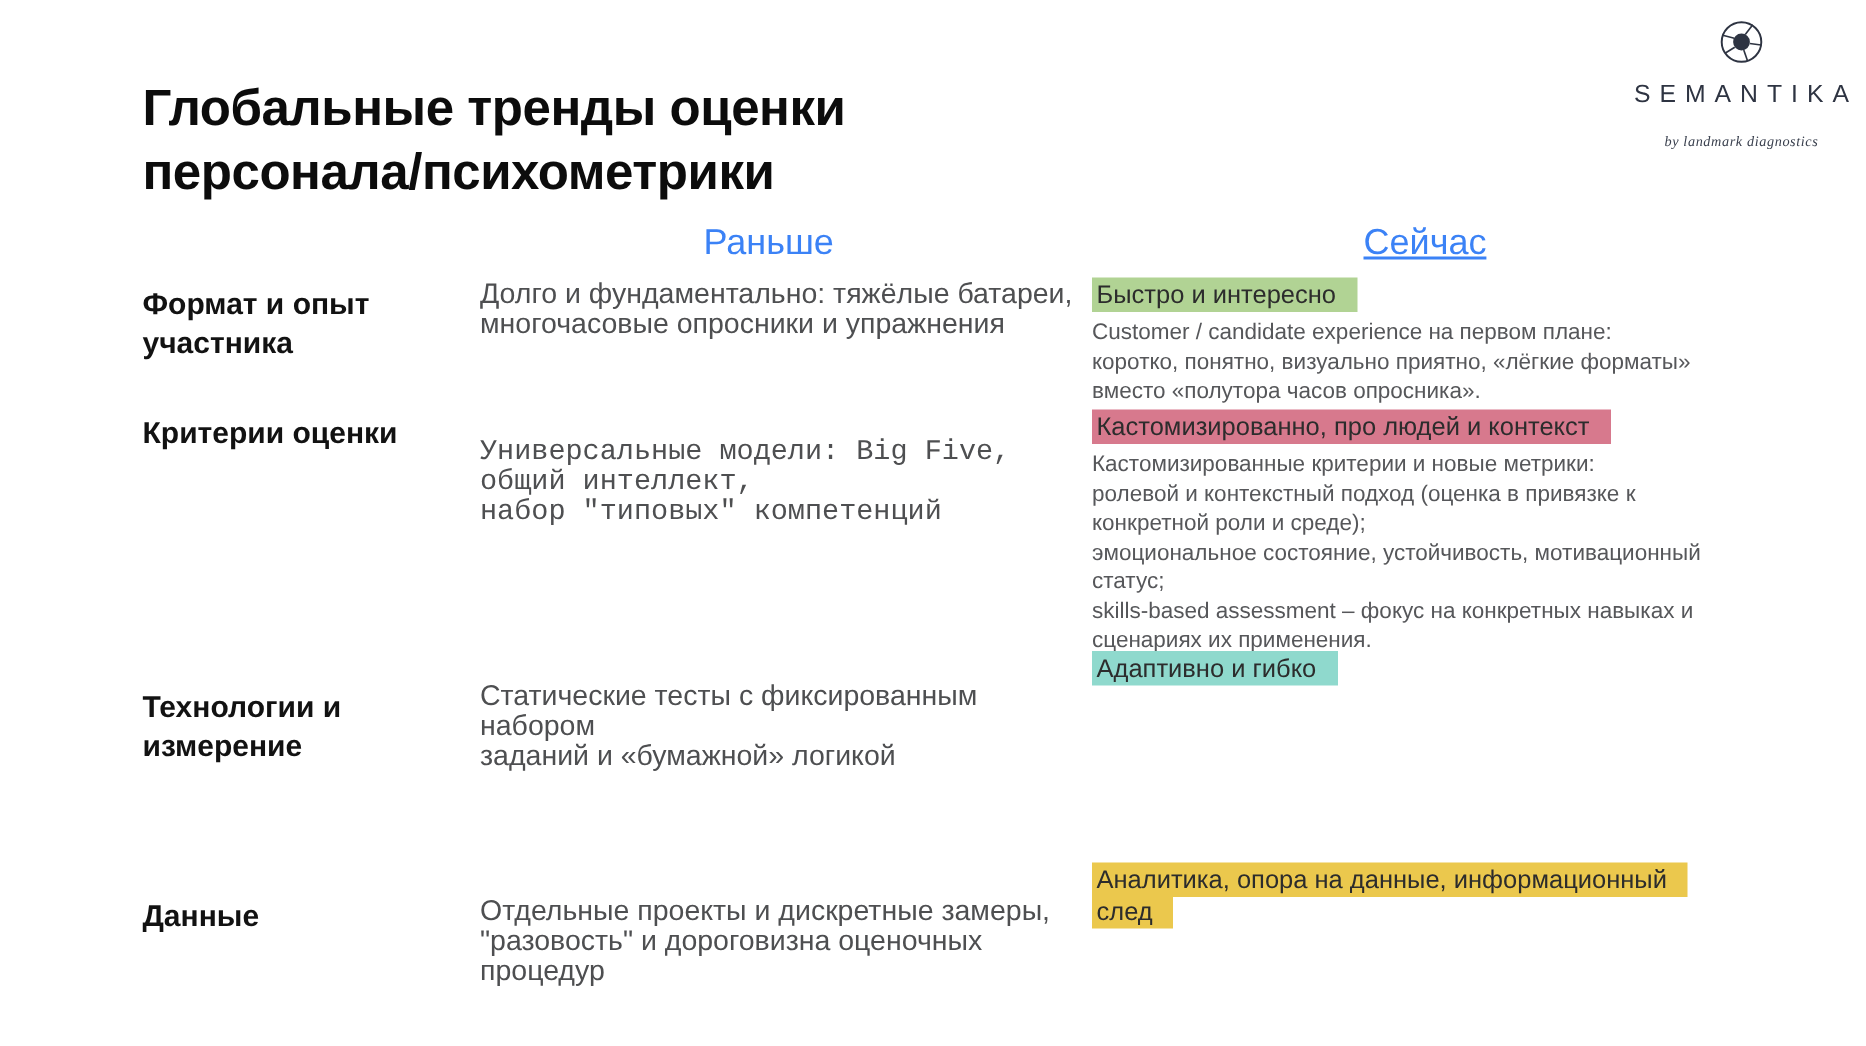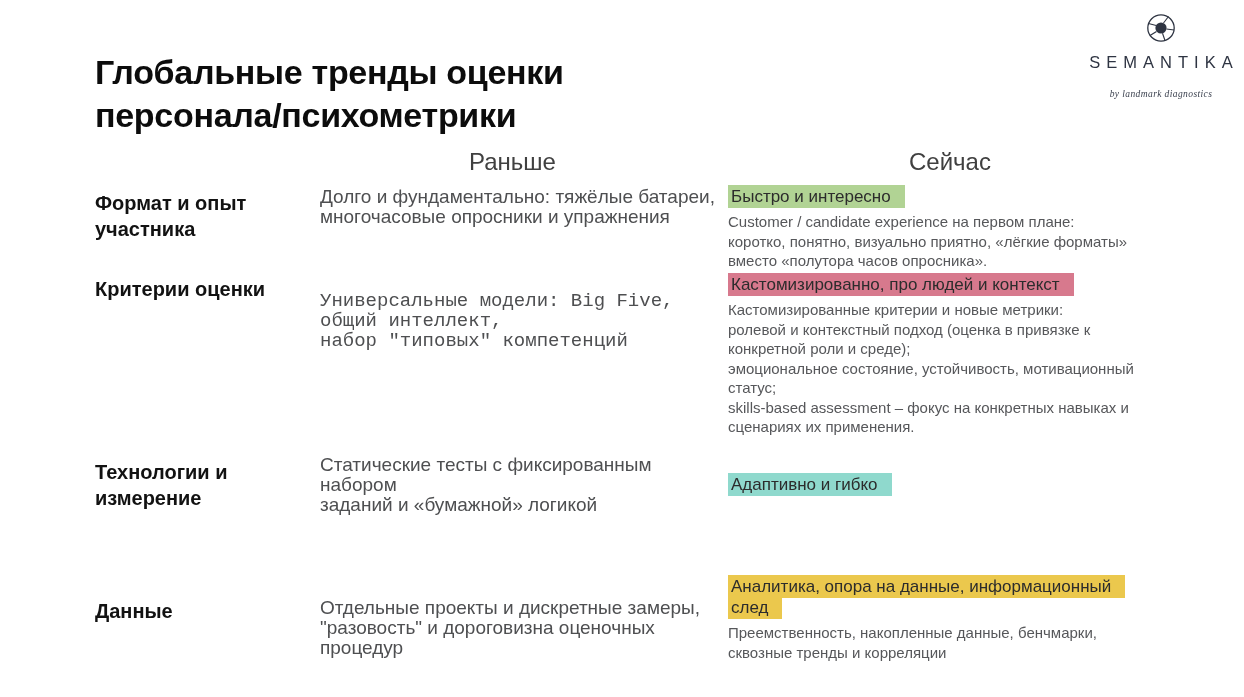--- a/index.html
+++ b/index.html
@@ -24,24 +24,24 @@
     letter-spacing:6px;text-indent:6px;
   }
   .logo-tagline{
     display:block;margin-top:17px;
     font-family:"Liberation Serif","DejaVu Serif",serif;font-style:italic;
     font-size:9.5px;color:#3a404e;letter-spacing:0.4px;
   }
   
   .col-header{
     position:absolute;top:148px;
-    font-size:24px;font-weight:400;color:#404040;
+    font-size:24px;font-weight:400;color:#3b82f6;
   }
   .col-header.before{left:469px;}
-  .col-header.now{left:909px;}
+  .col-header.now{left:909px;text-decoration:underline;}
   
   .row-label{
     position:absolute;left:95px;width:218px;
     font-size:20px;line-height:26px;font-weight:700;color:#121212;
     white-space:pre-line;
   }
   
   .before-cell{
     position:absolute;left:320px;width:402px;
     font-size:19px;line-height:20px;color:#4e4f51;
@@ -57,21 +57,21 @@
     -webkit-box-decoration-break:clone;box-decoration-break:clone;
   }
   .now-body{
     margin-top:5px;
     font-size:15px;line-height:19.5px;color:#56575a;
     white-space:pre-line;
   }
   
   .r1 .row-label{top:190px;} .r1 .before-cell{top:187px;} .r1 .now-cell{top:186px;}
   .r2 .row-label{top:276px;} .r2 .before-cell{top:291px;font-family:Liberation Mono, monospace;} .r2 .now-cell{top:274px;}
-  .r3 .row-label{top:459px;} .r3 .before-cell{top:455px;} .r3 .now-cell{top:474px;}
+  .r3 .row-label{top:459px;} .r3 .before-cell{top:455px;} .r3 .now-cell{top:435px;}
   .r4 .row-label{top:598px;} .r4 .before-cell{top:598px;} .r4 .now-cell{top:576px;}
 </style>
 </head>
 <body>
 
 <div class="slide">
 
   <h1 class="title">Глобальные тренды оценки
 персонала/психометрики</h1>
 
@@ -133,18 +133,16 @@
     </div>
   </div>
 
   <div class="row r4">
     <div class="row-label">Данные</div>
     <div class="before-cell">Отдельные проекты и дискретные замеры,
 "разовость" и дороговизна оценочных процедур</div>
     <div class="now-cell">
       <span class="now-heading" style="background-color: rgb(235, 200, 77);">Аналитика, опора на данные, информационный
 след</span>
-      <div class="now-body">Преемственность, накопленные данные, бенчмарки,
-сквозные тренды и корреляции</div>
     </div>
   </div>
 
 </div>
 
 </body></html>

